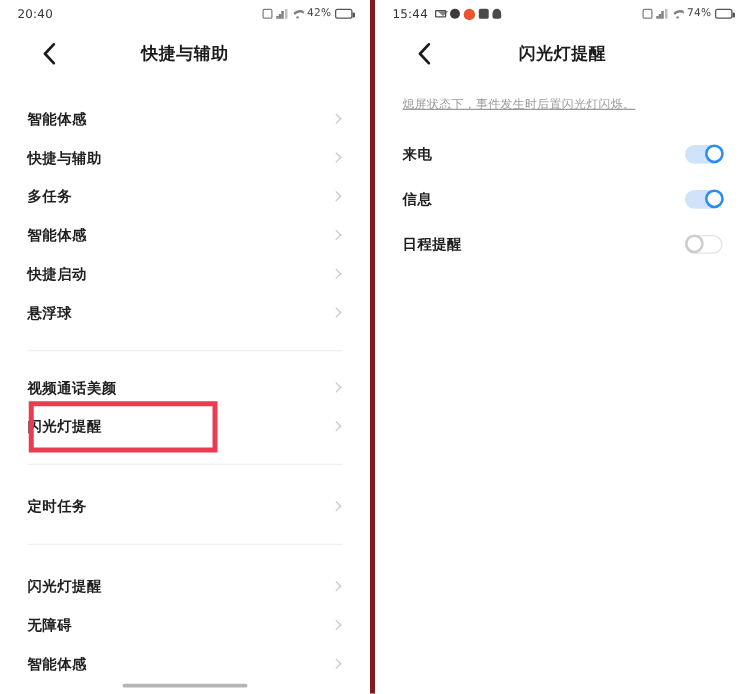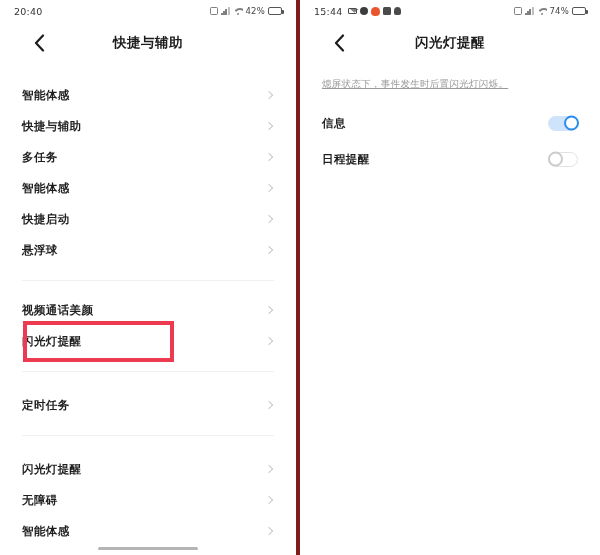--- a/index.html
+++ b/index.html
@@ -342,20 +342,26 @@
           <path d="M9 1.5 L2 9 L9 16.5" fill="none" stroke="#1c1c1c" stroke-width="2.2" stroke-linecap="round" stroke-linejoin="round"></path>
         </svg>
       </div>
       <div class="nav-title">闪光灯提醒</div>
     </div>
 
     <div class="desc">熄屏状态下，事件发生时后置闪光灯闪烁。</div>
 
     <div class="toggle-list">
       <div class="toggle-row">
+        <span class="toggle-label">来电</span>
+        <span class="switch on">
+          <span class="knob"></span>
+        </span>
+      </div>
+      <div class="toggle-row">
         <span class="toggle-label">信息</span>
         <span class="switch on">
           <span class="knob"></span>
         </span>
       </div>
       <div class="toggle-row">
         <span class="toggle-label">日程提醒</span>
         <span class="switch off">
           <span class="knob"></span>
         </span>

